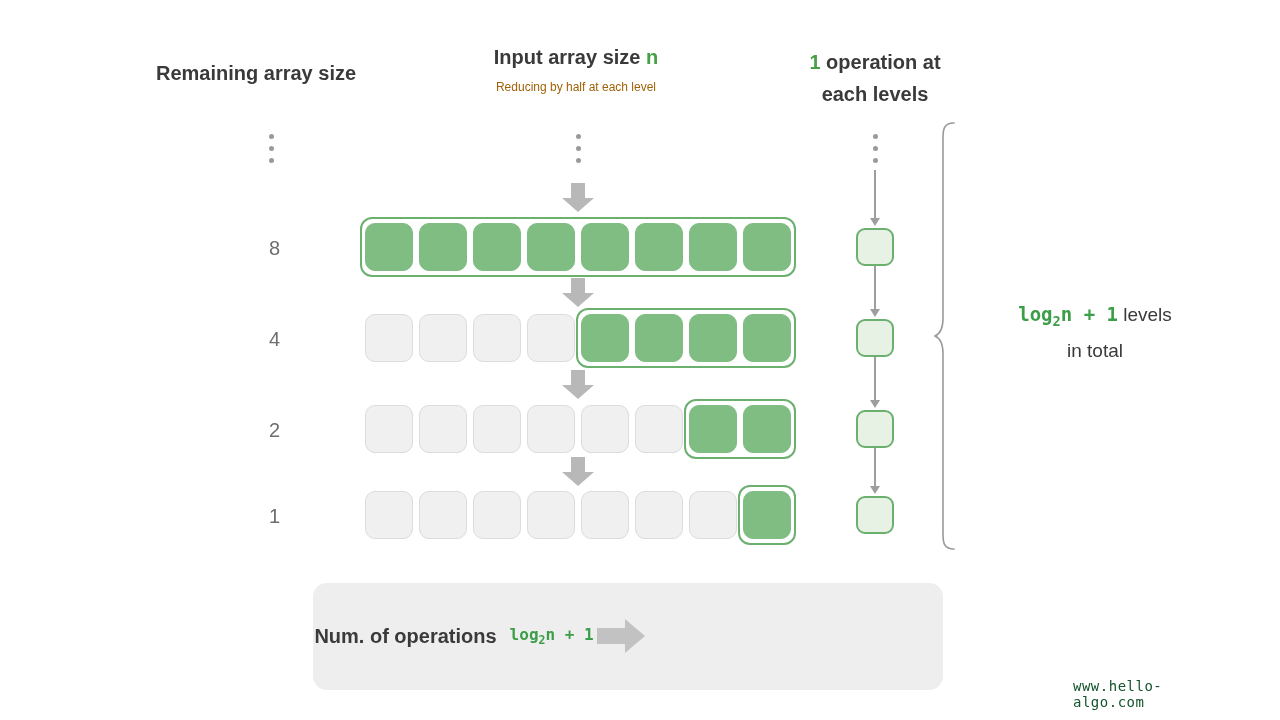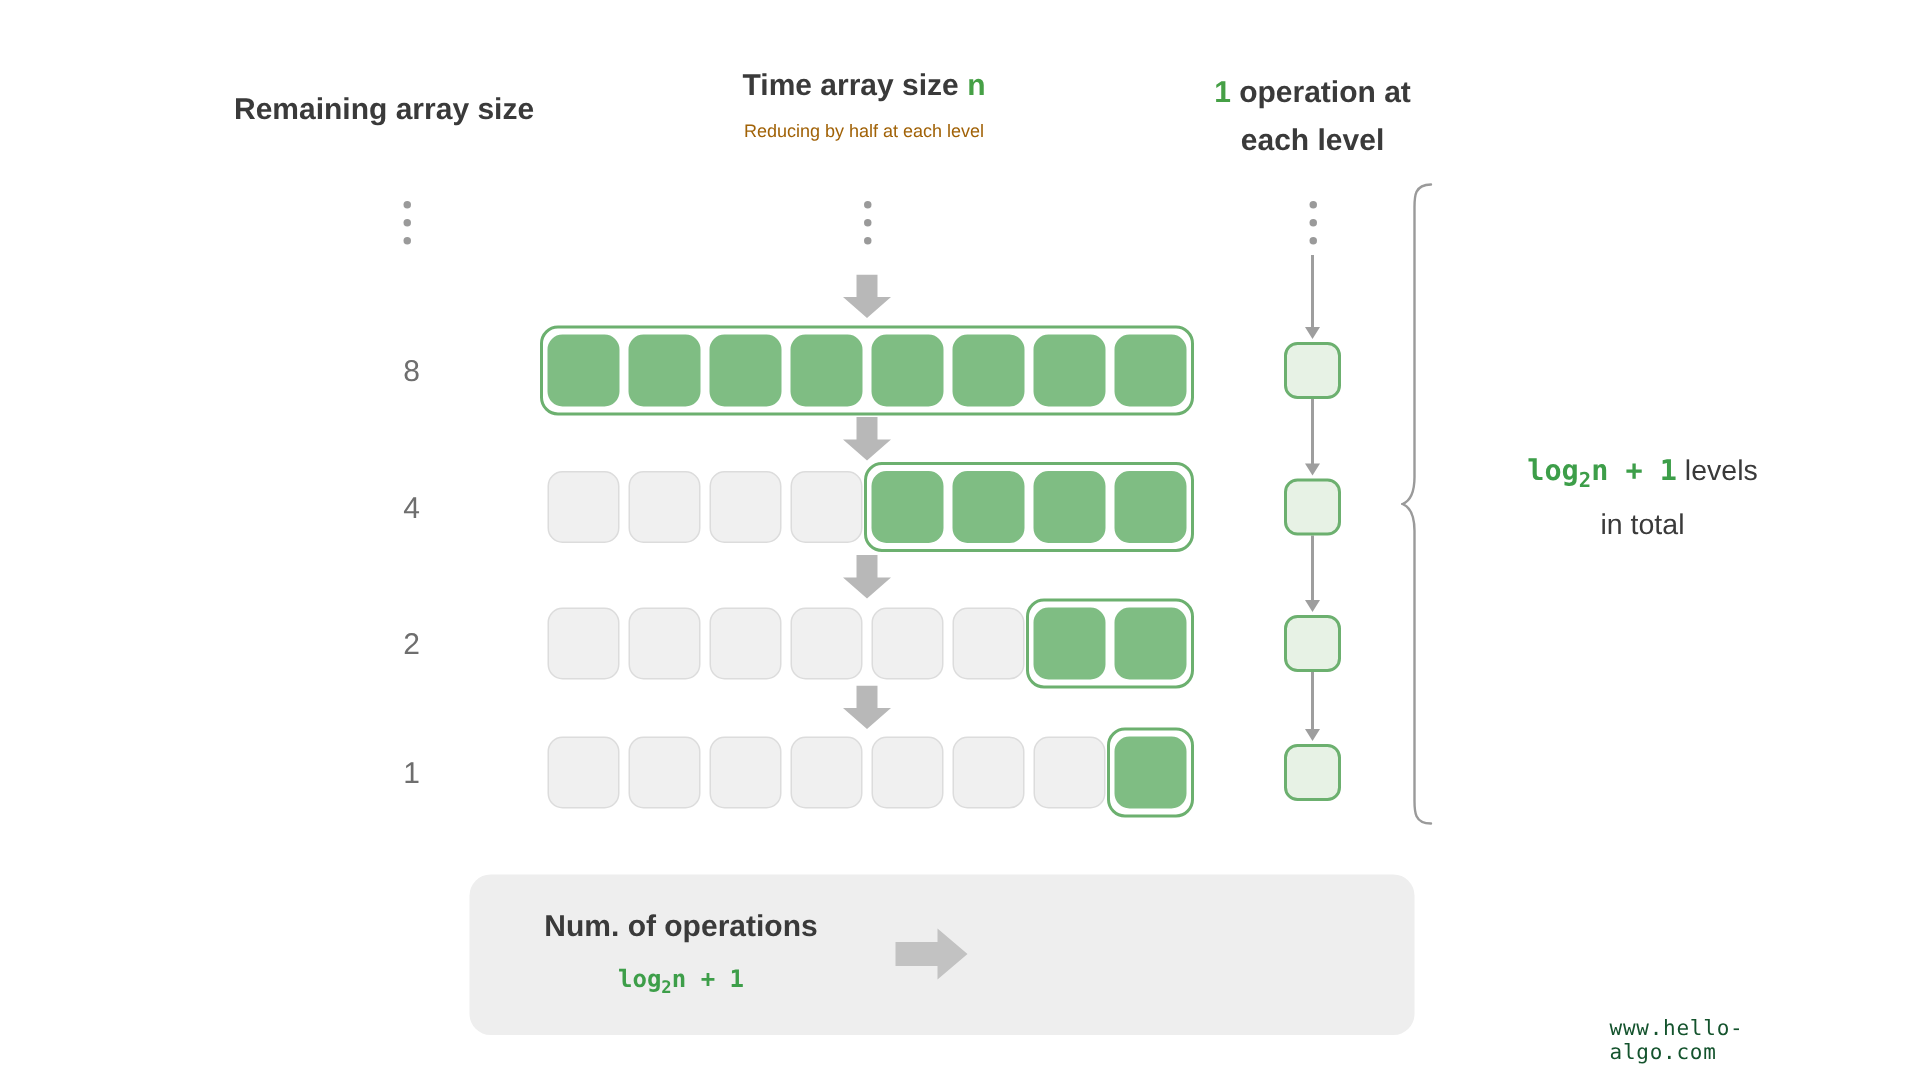--- a/index.html
+++ b/index.html
@@ -48,21 +48,21 @@
   
   #brace{position:absolute;left:934px;top:122px;}
 
   #levels-note{position:absolute;left:975px;top:300px;width:240px;text-align:center;
                font-size:19px;color:#3a3a3a;line-height:29px;}
   .mono-green{font-family:"DejaVu Sans Mono", monospace;color:#3d9e49;font-weight:bold;font-size:19px;}
 
   
   #summary{position:absolute;left:313px;top:583px;width:630px;height:107px;
            background:#eeeeee;border-radius:14px;}
-  .sum-col{position:absolute;top:0;height:107px;display:flex;flex-direction:column;
+  .sum-col{position:absolute;top:0;height:107px;display:flex;flex-direction:row;
            align-items:center;justify-content:center;gap:13px;}
   .sum-title{font-size:20px;font-weight:bold;color:#3a3a3a;white-space:nowrap;}
   .sum-val{font-size:16px;font-weight:bold;white-space:nowrap;}
   .val-green{font-family:"DejaVu Sans Mono", monospace;color:#3d9e49;}
   .val-teal{color:#2f9589;}
   .val-teal .mono{font-family:"DejaVu Sans Mono", monospace;}
   #sum-left{left:0;width:282px;}
   #sum-right{left:348px;width:282px;}
   #sum-arrow{position:absolute;left:282px;top:34px;width:66px;height:38px;}
 
@@ -71,27 +71,27 @@
   sub{font-size:0.72em;}
 </style>
 </head>
 <body>
 
 <div id="stage">
 
   <div id="hdr-remaining" class="hdr hdr-bold">Remaining array size</div>
 
   <div id="hdr-input" class="hdr hdr-bold">
-    <span>Time array size </span><span class="accent-green">n</span>
+    <span>Input array size </span><span class="accent-green">n</span>
   </div>
   <div id="hdr-input-sub" class="hdr">Reducing by half at each level</div>
 
   <div id="hdr-op" class="hdr hdr-bold">
     <span class="accent-green">1</span><span> operation at</span><br>
-    <span>each level</span>
+    <span>each levels</span>
   </div>
 
   <div class="vdots" style="left:264px;top:134px;">
     <i></i>
       <i></i>
       <i></i>
   </div>
   <div class="vdots" style="left:571px;top:134px;">
     <i></i>
       <i></i>

